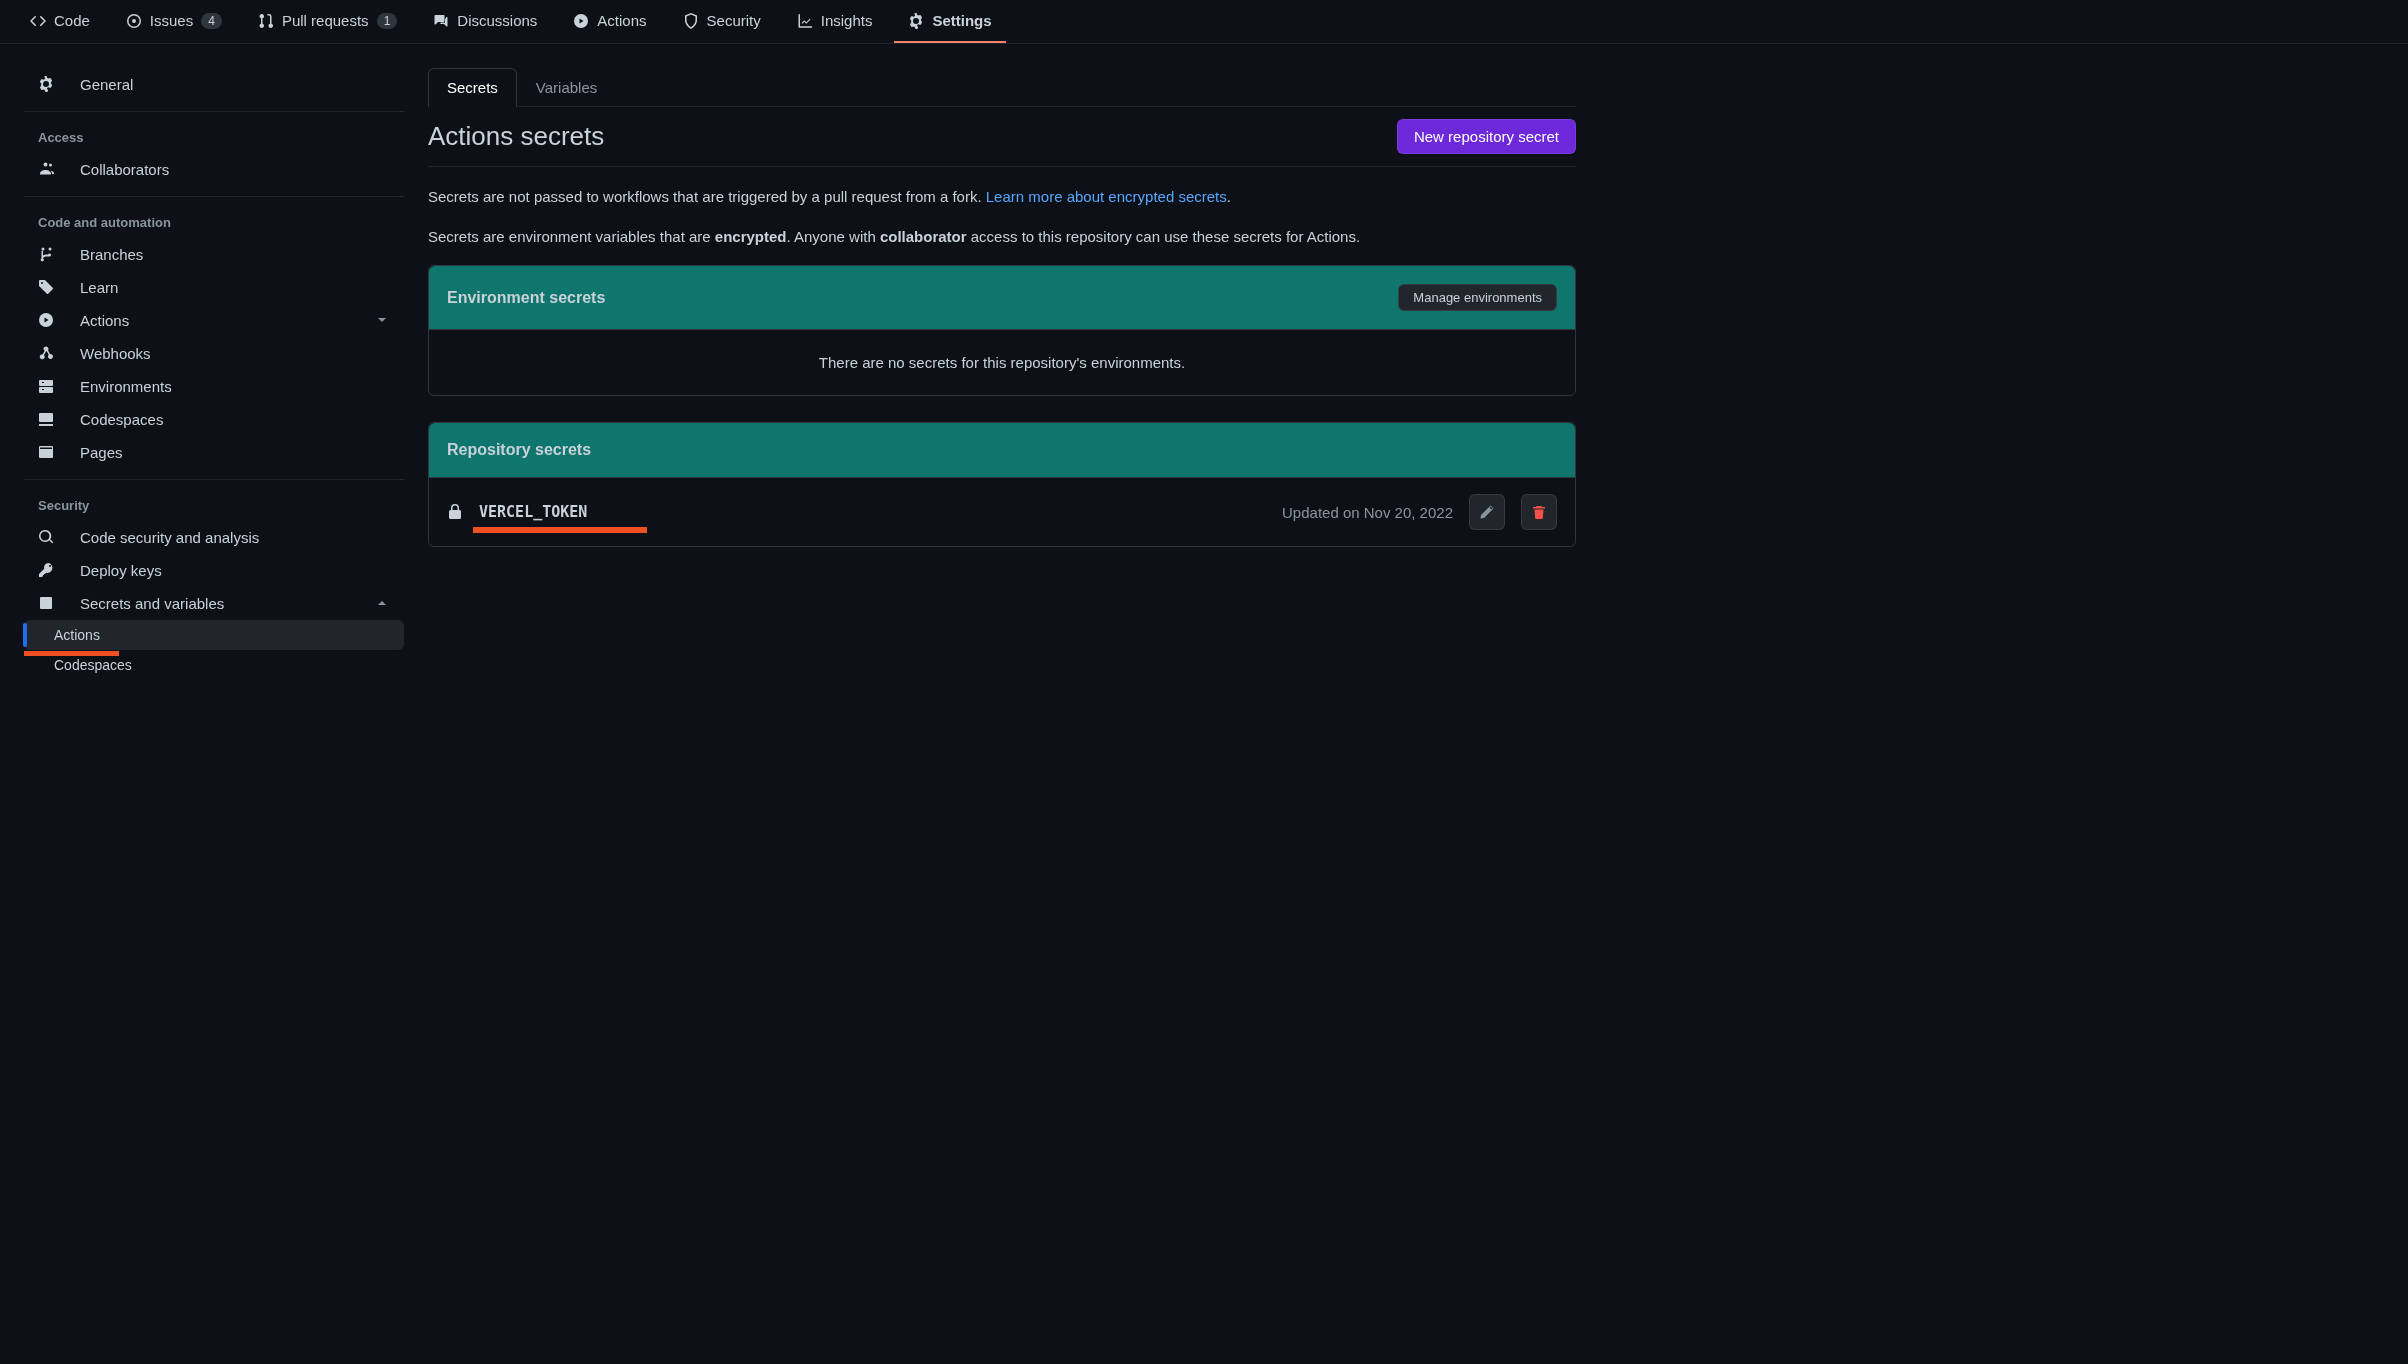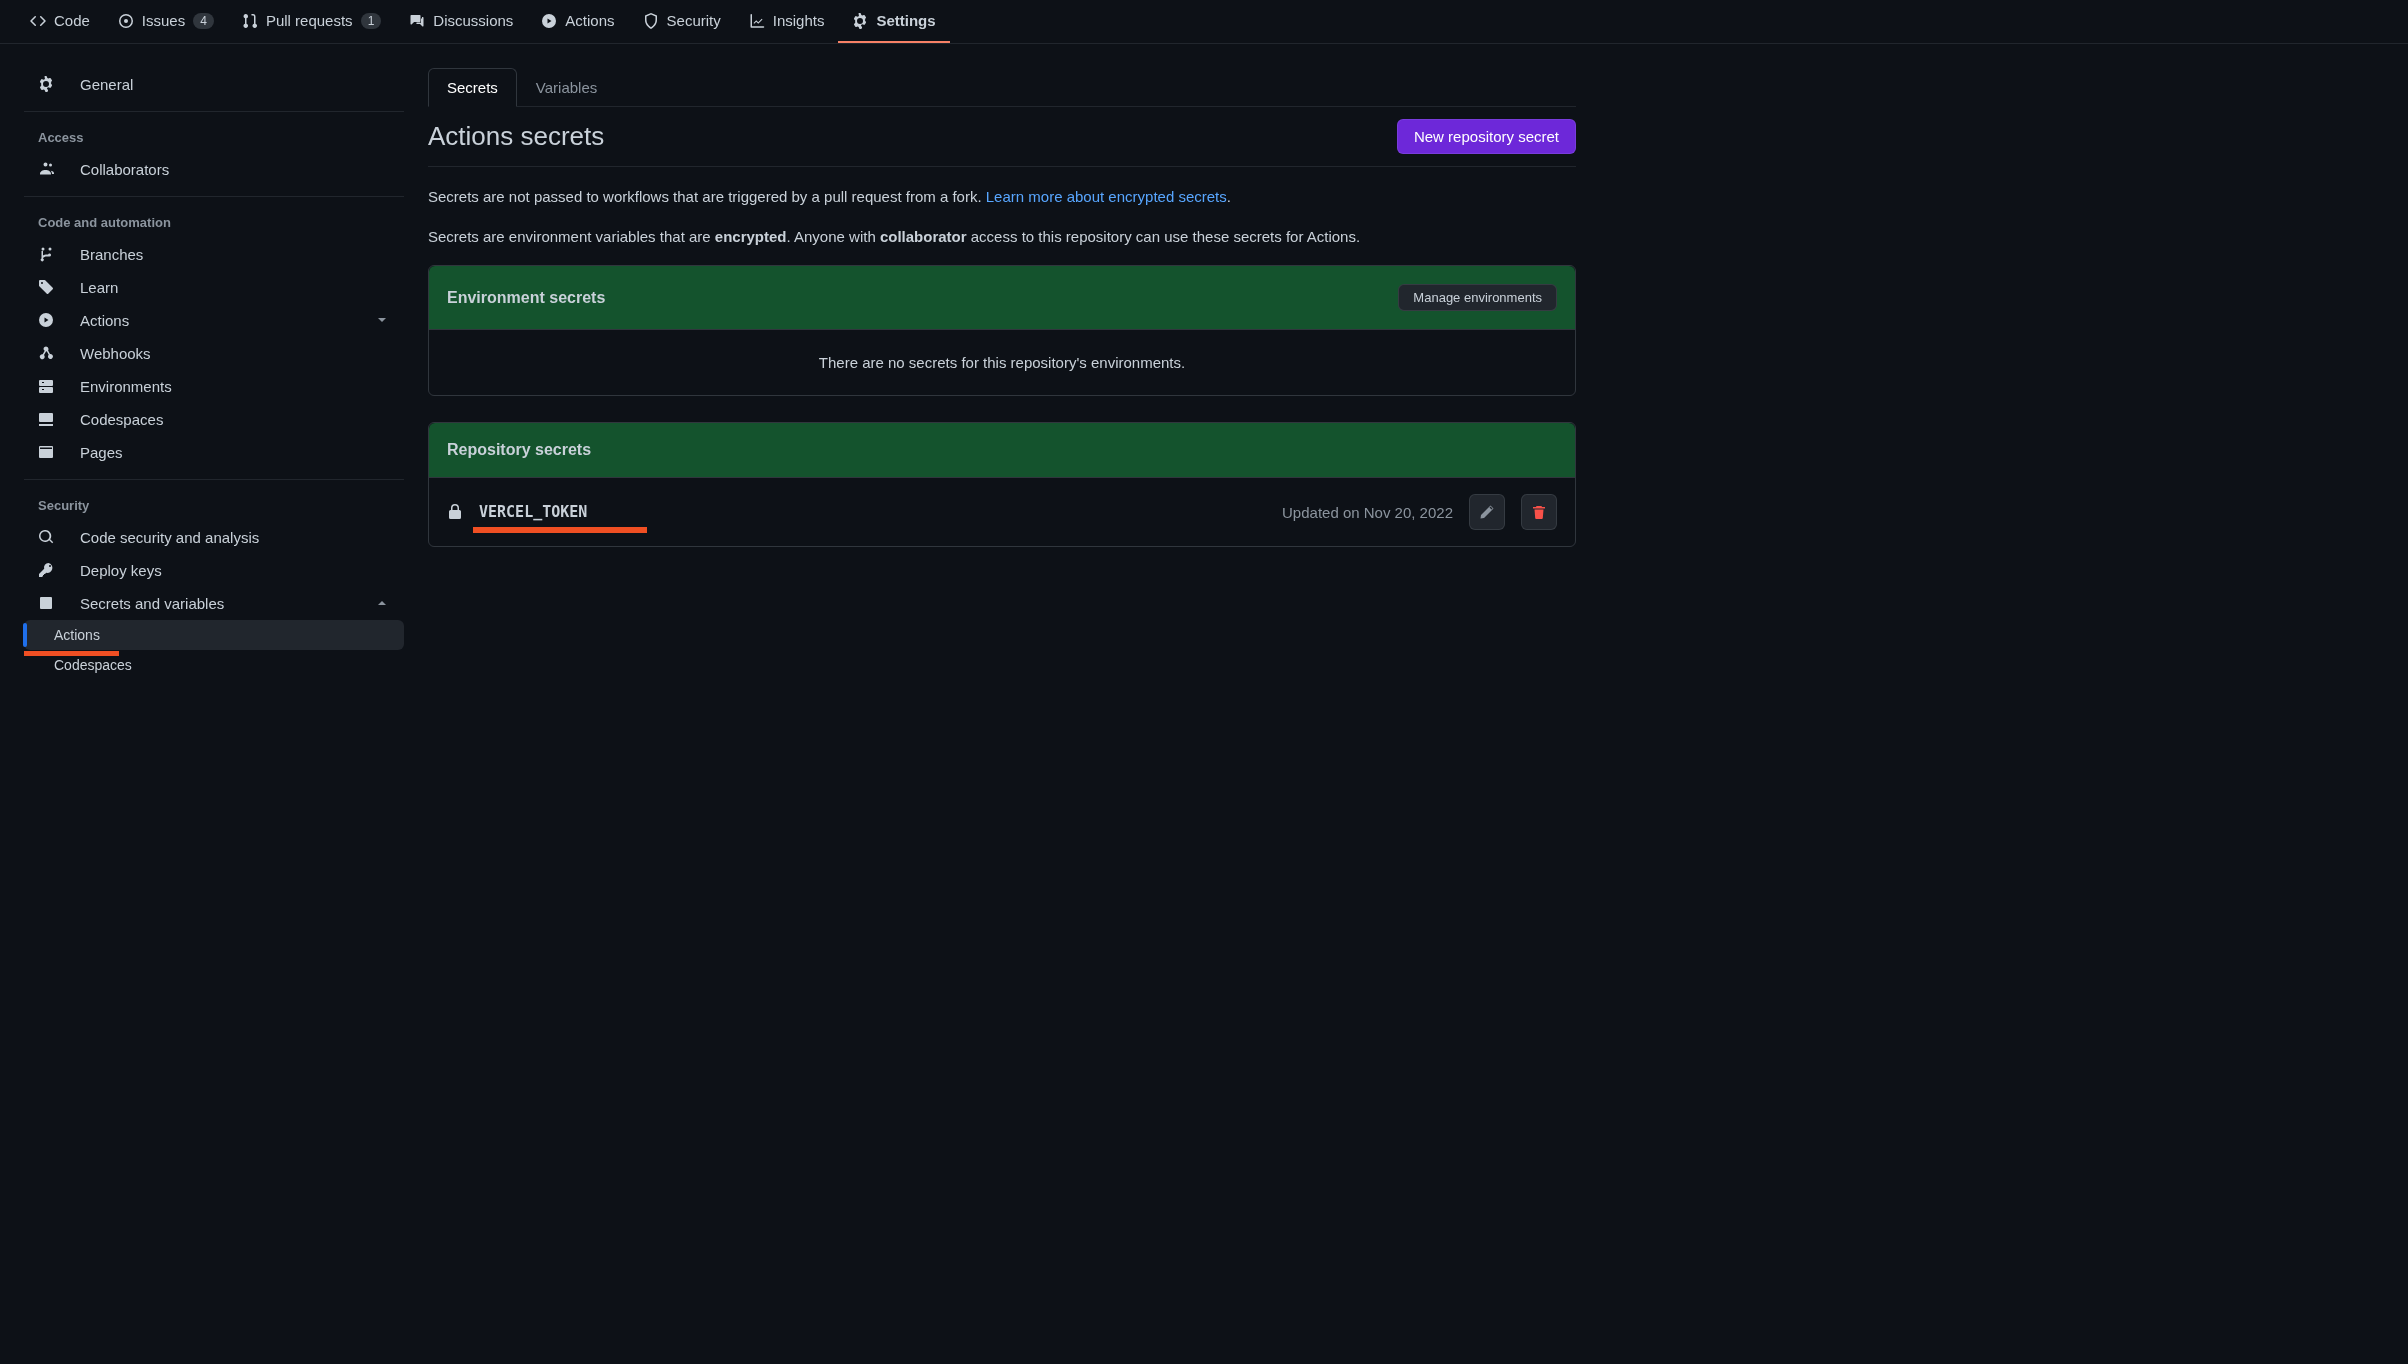--- a/index.html
+++ b/index.html
@@ -7,20 +7,21 @@
   background: #0d1117;
   color: #c9d1d9;
   font-family: -apple-system, BlinkMacSystemFont, "Segoe UI", Helvetica, Arial, sans-serif;
   font-size: 14px;
 }
 .topnav {
   display: flex;
   align-items: center;
   border-bottom: 1px solid #21262d;
   padding: 0 16px;
+  gap: 8px;
 }
 .topnav-item {
   display: flex;
   align-items: center;
   padding: 12px 14px;
   color: #c9d1d9;
   gap: 8px;
   border-bottom: 2px solid transparent;
   cursor: pointer;
   font-size: 15px;
@@ -155,21 +156,21 @@
 .panel {
   border: 1px solid #30363d;
   border-radius: 6px;
   margin-bottom: 26px;
 }
 .panel-header {
   display: flex;
   align-items: center;
   justify-content: space-between;
   padding: 18px 18px;
-  background: #14532d;
+  background: #0f766e;
   border-bottom: 1px solid #30363d;
   border-top-left-radius: 6px;
   border-top-right-radius: 6px;
 }
 .panel-title { font-size: 16px; font-weight: 600; }
 .panel-body-empty {
   padding: 24px;
   text-align: center;
   font-size: 15px;
   color: #c9d1d9;

